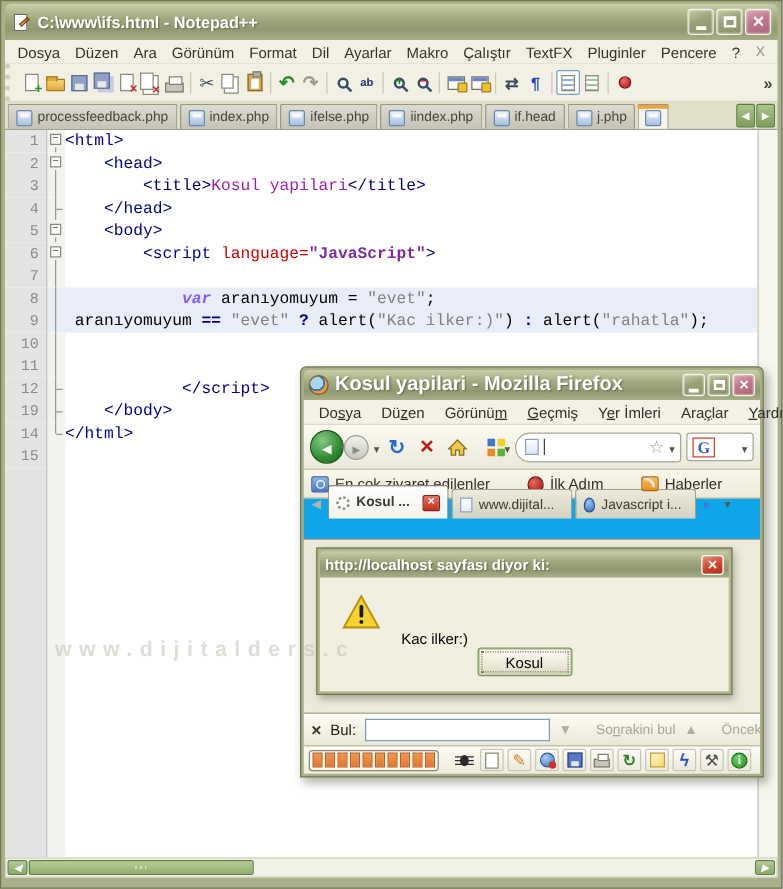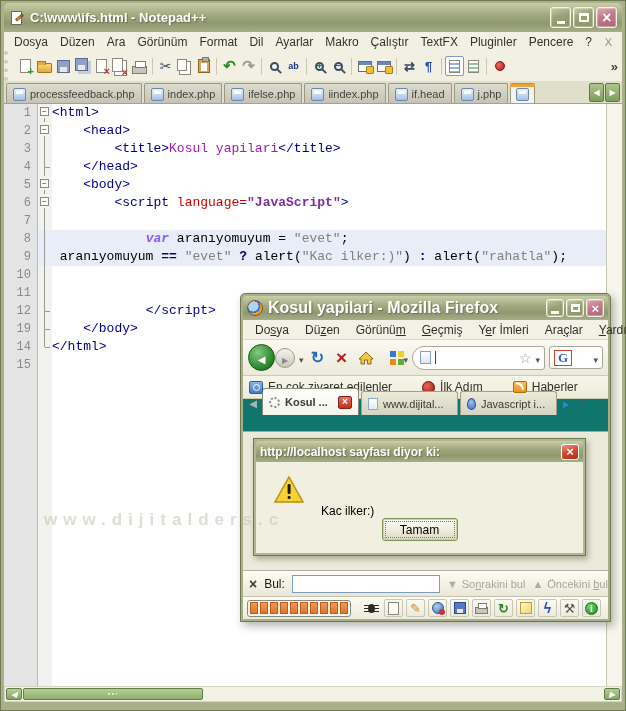--- a/index.html
+++ b/index.html
@@ -153,41 +153,41 @@
                display:flex; align-items:center; padding:0 4px; gap:4px; flex:none; }
   .gico { font-family:"Liberation Serif",serif; font-weight:bold; font-size:13px; color:#3b5bd6;
           border:1px solid #d04030; line-height:14px; padding:0 3px; }
   .bmbar { height:23px; flex:none; background:linear-gradient(#f8f6ea,#ecead9); display:flex; align-items:center; padding:0 6px; gap:30px; font-size:12px; color:#2f2f28; border-bottom:1px solid #cfcdb9; }
   .bmk { display:flex; align-items:center; gap:5px; white-space:nowrap; }
   .bm-most { width:14px; height:13px; border-radius:2px; background:linear-gradient(#8cb6e8,#4878c0); border:1px solid #3060a0; position:relative; flex:none; }
   .bm-most::after { content:""; position:absolute; top:2px; left:3px; width:5px; height:5px; border:1px solid #fff; border-radius:50%; }
   .bm-started { width:13px; height:13px; border-radius:50% 50% 46% 46%; background:radial-gradient(circle at 35% 35%,#e86858,#a01818); border:1px solid #701010; flex:none; }
   .bm-rss { width:14px; height:12px; border-radius:2px; background:linear-gradient(#f8c060,#e89020); border:1px solid #b06810; position:relative; flex:none; }
   .bm-rss::after { content:""; position:absolute; left:2px; bottom:2px; width:6px; height:6px; border:2px solid #fff; border-left:none; border-bottom:none; border-radius:0 100% 0 0; }
-  .fftabs { height:29px; flex:none; background:#0f766e; border-bottom:1px solid #a8a696; display:flex; align-items:flex-end; padding:16px 2px; }
+  .fftabs { height:29px; flex:none; background:#0ea5e9; border-bottom:1px solid #a8a696; display:flex; align-items:flex-end; padding:16px 2px; }
   .tab-arrow { width:16px; height:22px; display:flex; align-items:center; justify-content:center; flex:none; margin-bottom:2px; }
   .tab-arrow.dis { color:#b2b2a4; } .tab-arrow.en { color:#3a80d8; }
   .fftab { flex:none; display:flex; align-items:center; gap:5px; padding:0 6px; width:97px; height:24px; margin:0 1px;
            background:linear-gradient(#ecead9,#d4d2c0); border:1px solid #a09e8c; border-bottom:none; border-radius:3px 3px 0 0;
            font-size:11px; color:#3a3a32; white-space:nowrap; overflow:hidden; }
   .fftab.active { height:27px; background:linear-gradient(#fff,#f3f2ea); border-color:#8a8a7a; font-weight:bold; }
   .ti-spinner { width:11px; height:11px; border:2px dotted #8a8a8a; border-radius:50%; flex:none; font-style:normal; }
   .ti-js-doc { width:9px; height:12px; border-radius:50%/58% 58% 42% 42%; background:radial-gradient(circle at 40% 30%,#9cc4f0,#3a70c8); border:1px solid #2a5090; flex:none; font-style:normal; }
   .ti-page { width:10px; height:12px; background:linear-gradient(#fff,#e4ecf6); border:1px solid #90a8c8; flex:none; font-style:normal; }
   .tab-close { width:14px; height:13px; border-radius:2px; margin-left:auto; flex:none;
                background:linear-gradient(#e87060,#c03020); border:1px solid #8a2014; color:#fff;
                display:flex; align-items:center; justify-content:center; }
   .tab-close::before { content:"×"; font-size:10px; font-weight:bold; line-height:1; }
   .ffcontent { flex:1; background:#ecebdb; position:relative; }
   .findbar { height:26px; flex:none; background:linear-gradient(#fefdf5,#e9e7d6); border-top:1px solid #b0ae9c;
              display:flex; align-items:center; padding:0 6px; gap:7px; font-size:11px; overflow:hidden; }
   .fb-close { font-style:normal; color:#3a3a32; font-weight:bold; flex:none; } .fb-close::before { content:"×"; font-size:14px; }
   .fb-label { color:#1a1a14; font-size:12px; flex:none; }
   .fb-input { width:148px; height:18px; border:1px solid #7f9db9; background:#fff; flex:none; font-size:12px; padding:0 3px; }
-  .fb-btn { display:flex; align-items:center; gap:4px; color:#a8a69a; white-space:nowrap; flex:none; }
+  .fb-btn { display:flex; align-items:center; gap:19px; color:#a8a69a; white-space:nowrap; flex:none; }
   .gl-darr,.gl-uarr { font-style:normal; color:#b0aea0; } .gl-darr::before { content:"▼"; font-size:11px; } .gl-uarr::before { content:"▲"; font-size:11px; }
   .sbar { height:23px; flex:none; background:linear-gradient(#fdfcf4,#eceadb); border-top:1px solid #c4c2ae;
           display:flex; align-items:center; padding:0 4px; gap:5px; overflow:hidden; }
   .sprog { display:inline-flex; gap:2px; padding:1px 2px; border:1px solid #88887a; border-radius:3px; background:#fbfaf0; height:17px; align-items:center; flex:none; }
   .sprog i { width:8px; height:12px; background:linear-gradient(#f09850,#e07830); border:1px solid #c05c1a; }
   .sbi { width:19px; height:18px; border:1px solid #c8c6b4; border-radius:2px; background:linear-gradient(#fcfbf2,#eceade);
          display:flex; align-items:center; justify-content:center; flex:none; }
   .sbi.flat { border-color:transparent; background:none; }
   .sh { font-style:normal; display:flex; align-items:center; justify-content:center; }
   .sh-bug { width:7px; height:9px; background:#2a2a2a; border-radius:50%; position:relative; }
@@ -669,17 +669,17 @@
   </div>
   <div class="dbody">
     <div class="drow">
       <svg width="32" height="29" viewBox="0 0 32 29">
         <path d="M16 2 L30 27 H2 Z" fill="#f8d232" stroke="#b89010" stroke-width="1.5"></path>
         <rect x="14.6" y="9" width="3" height="10" rx="1.2" fill="#1a1a1a"></rect>
         <rect x="14.6" y="21" width="3" height="3" rx="1.2" fill="#1a1a1a"></rect>
       </svg>
       <span class="dmsg">Kac ilker:)</span>
     </div>
-    <button class="ok">Tamam</button>
+    <button class="ok">Kosul</button>
   </div>
 </div>
 
 <div class="wm">www.dijitalders.c</div>
 
 </body></html>

